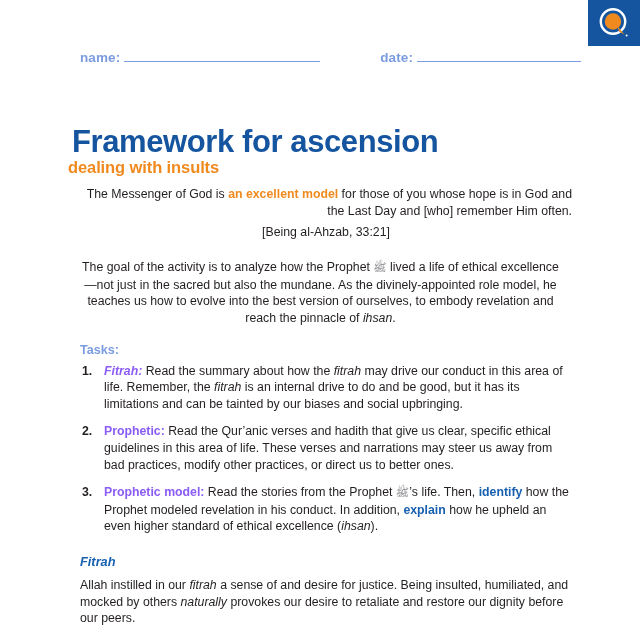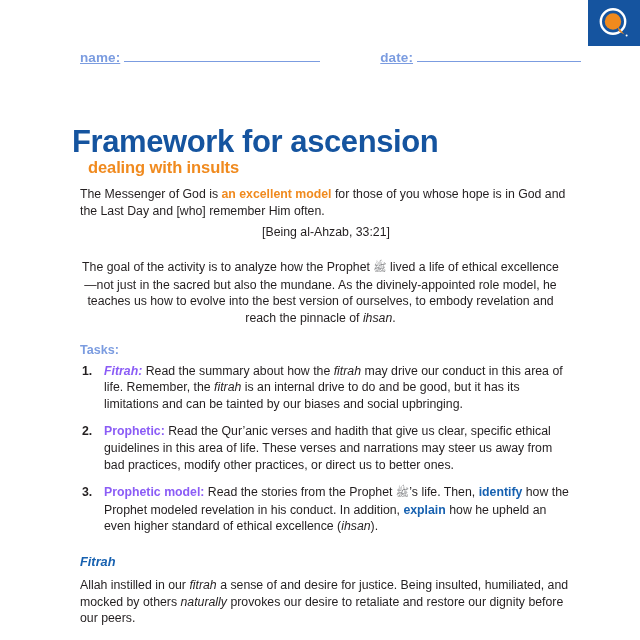--- a/index.html
+++ b/index.html
@@ -36,21 +36,20 @@
     position: absolute;
     left: 80px;
     top: 50px;
     width: 492px;
     display: flex;
     align-items: center;
     font-size: 13.5px;
     font-weight: bold;
     color: #7b9ce0;
     letter-spacing: .1px;
-    text-decoration: underline;
   }
   .meta-field { display: flex; align-items: baseline; }
   .meta-label { white-space: nowrap; }
   .meta-rule {
     display: inline-block;
     border-bottom: 1.6px solid #7b9ce0;
     margin-left: 4px;
     height: 11px;
   }
   #name-rule { width: 196px; }
@@ -63,21 +62,21 @@
     left: 72px;
     top: 104px;
     font-size: 31px;
     line-height: 34px;
     font-weight: bold;
     color: #15549f;
     letter-spacing: -0.4px;
   }
   #page-subtitle {
     position: absolute;
-    left: 88px;
+    left: 68px;
     top: 144px;
     font-size: 16.5px;
     line-height: 19px;
     font-weight: bold;
     color: #f08a1e;
     letter-spacing: -0.1px;
   }
 
   
   #content {
@@ -85,21 +84,21 @@
     left: 80px;
     top: 186px;
     width: 492px;
   }
 
   .para {
     font-size: 12.3px;
     line-height: 16.6px;
     color: #231f20;
   }
-  .centered { text-align: left; }
+  .centered { text-align: right; }
   .hl-orange { color: #f08a1e; font-weight: bold; }
   .it { font-style: italic; }
 
   #hadith-intro { margin: 0 0 4px 0; }
 
   #arabic-verse {
     direction: rtl;
     text-align: center;
     font-size: 13.5px;
     line-height: 26px;

